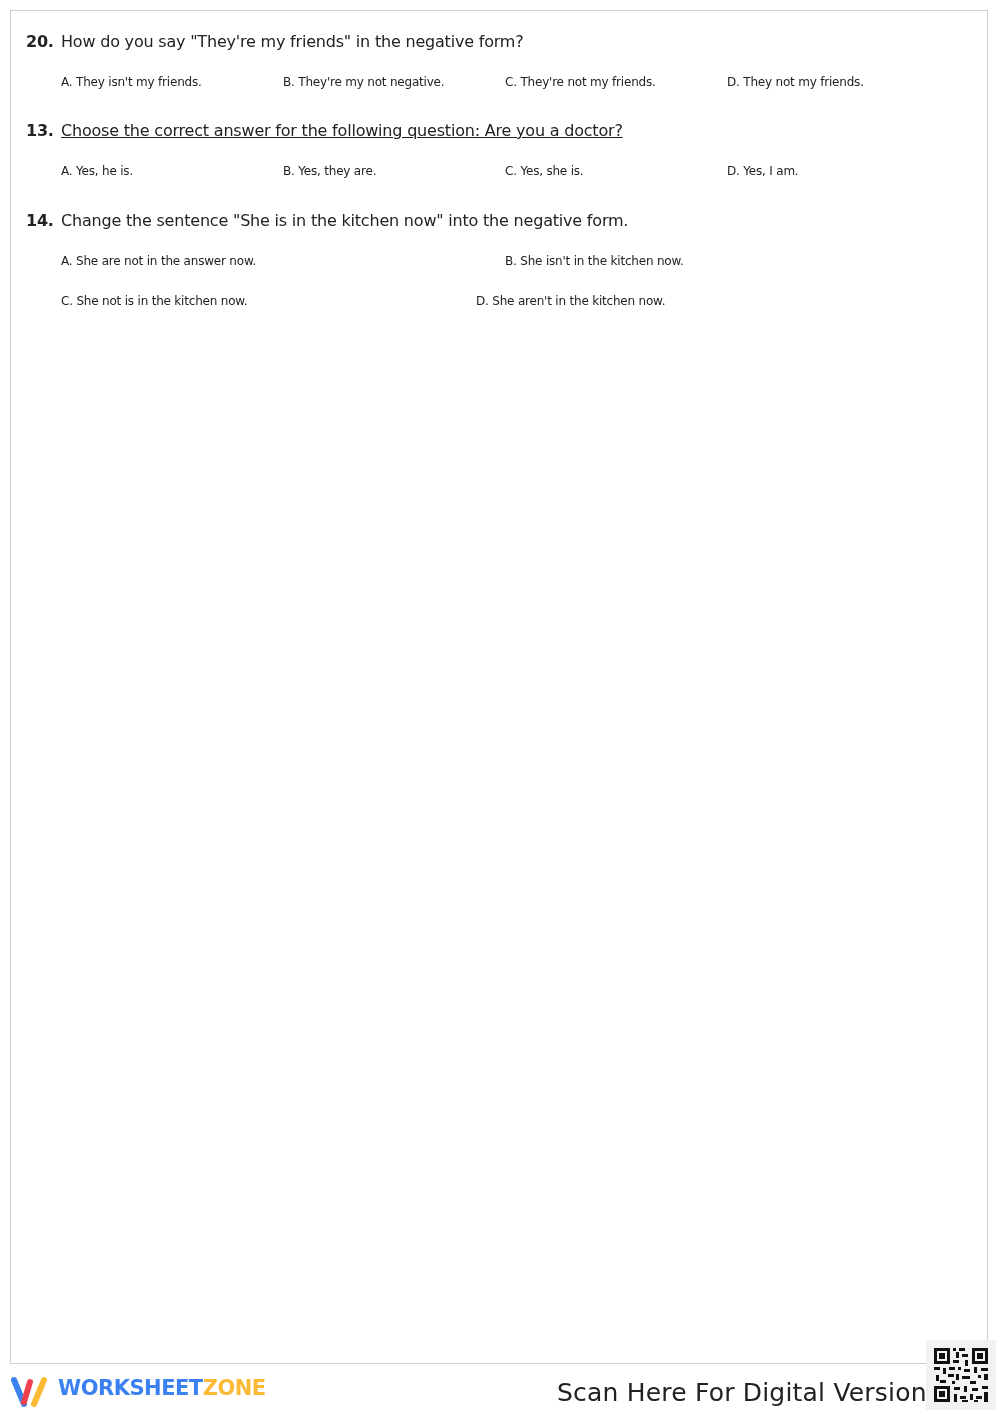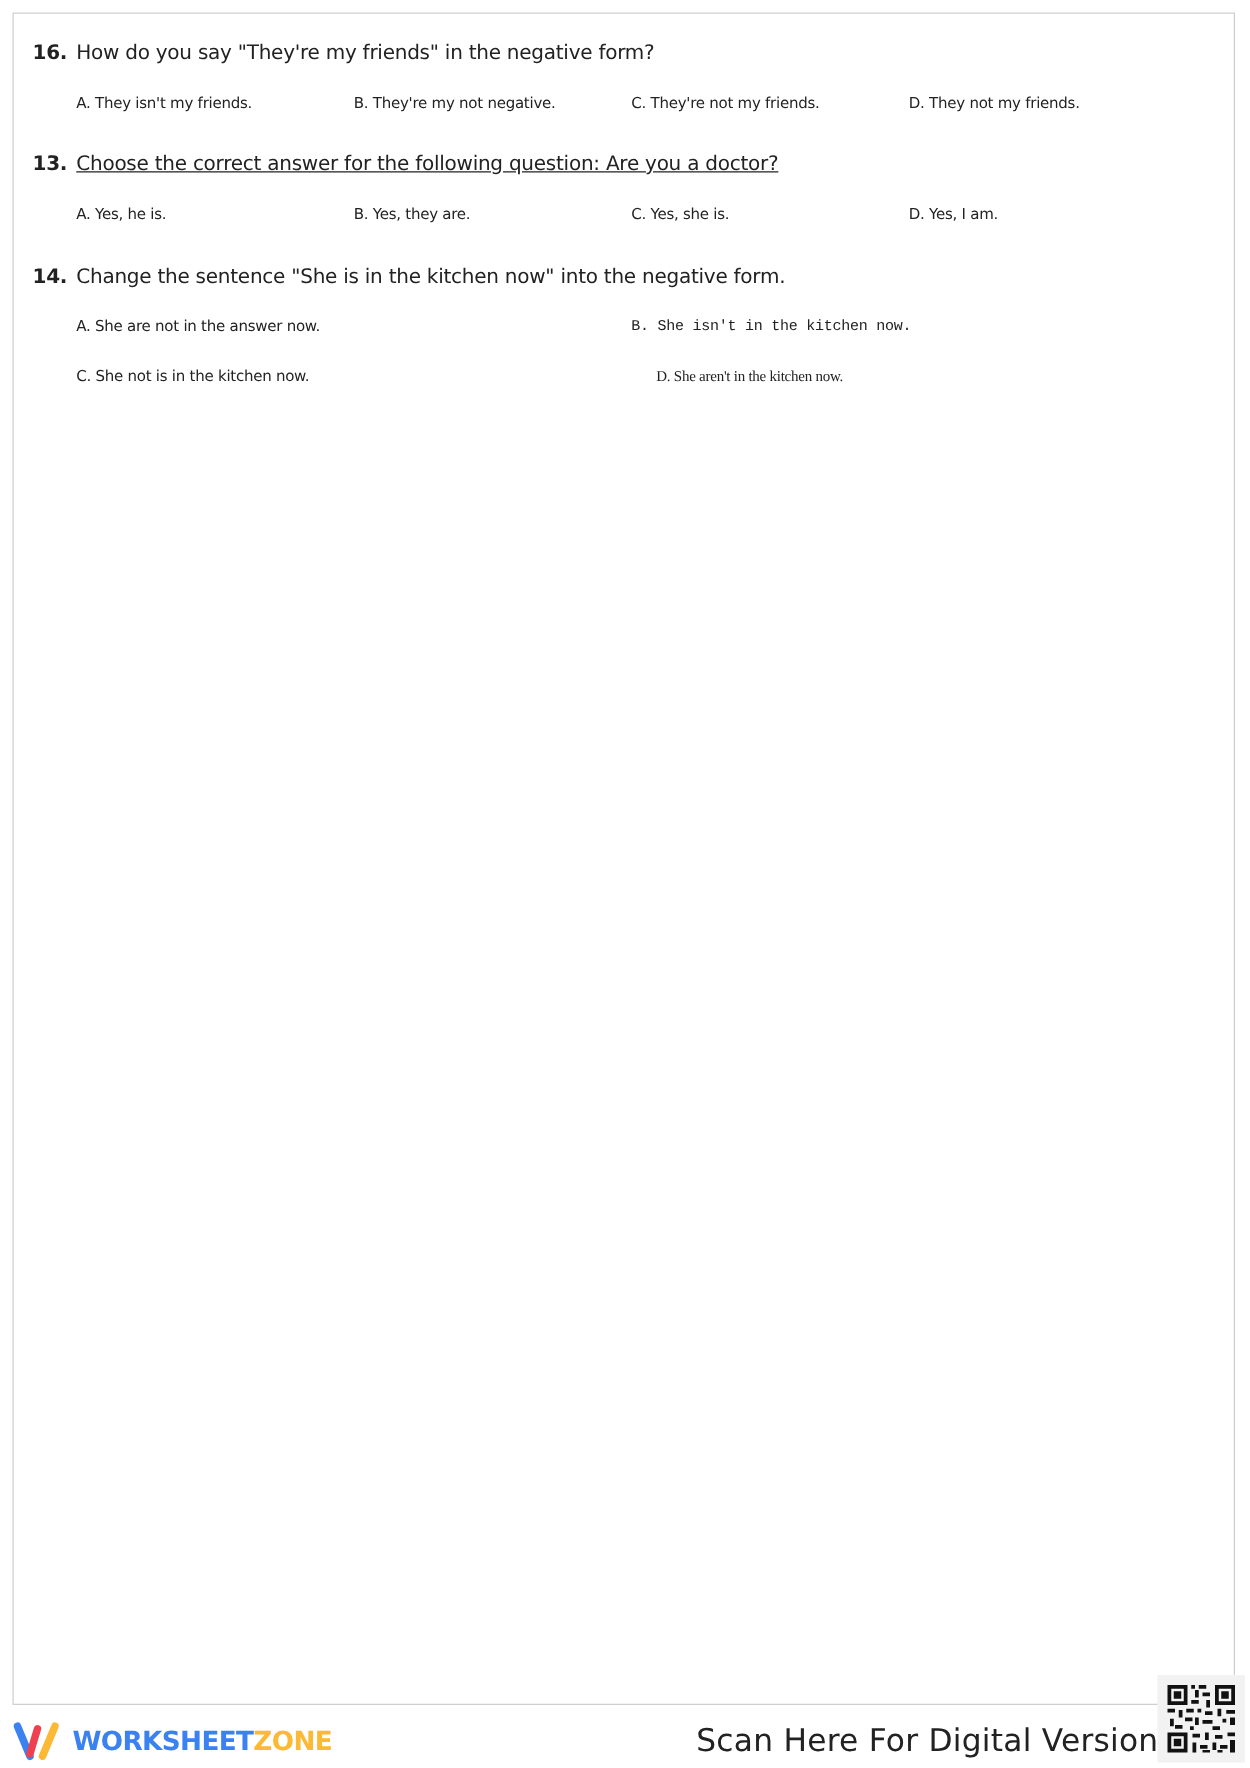--- a/index.html
+++ b/index.html
@@ -3,55 +3,55 @@
   <meta charset="utf-8">
   <style>
     html, body { margin: 0; padding: 0; background: #ffffff; }
     body { width: 1000px; height: 1414px; position: relative; overflow: hidden;
            font-family: "DejaVu Sans", sans-serif; color: #222; }
     .frame { position: absolute; left: 10px; top: 10px; width: 978px; height: 1354px;
              border: 1px solid #cfcfcf; box-sizing: border-box; }
     .q { position: absolute; left: 26px; font-size: 16px; line-height: 20px; white-space: nowrap; letter-spacing: -0.2px; }
     .qnum { font-weight: bold; display: inline-block; width: 35px; }
     .opt { position: absolute; font-size: 12px; line-height: 20px; white-space: nowrap; letter-spacing: -0.2px; }
-    .footer-logo { position: absolute; left: 10px; top: 1376px; height: 34px; display: flex; align-items: center; }
+    .footer-logo { position: absolute; left: 10px; top: 1376px; height: 34px; display: flex; }
     .logo-text { font-family: "DejaVu Sans", sans-serif; font-weight: bold; font-size: 21px; letter-spacing: -0.5px; margin-left: 8px; }
     .logo-w { color: #3b82f0; }
     .logo-z { color: #fbb935; }
     .scan { position: absolute; left: 557px; top: 1378px; font-size: 25px; color: #222; letter-spacing: 0.2px; }
     .qr { position: absolute; left: 926px; top: 1340px; width: 70px; height: 70px; background: #f2f2f2; }
   </style>
 </head>
 <body>
 
 <div class="frame"></div>
 
 <div class="q" style="top:32px;">
-  <span class="qnum">16.</span><span>How do you say "They're my friends" in the negative form?</span>
+  <span class="qnum">20.</span><span>How do you say "They're my friends" in the negative form?</span>
 </div>
 <div class="opt" style="left:61px; top:72px;">A. They isn't my friends.</div>
 <div class="opt" style="left:283px; top:72px;">B. They're my not negative.</div>
 <div class="opt" style="left:505px; top:72px;">C. They're not my friends.</div>
 <div class="opt" style="left:727px; top:72px;">D. They not my friends.</div>
 
 <div class="q" style="top:121px;text-decoration:underline;">
   <span class="qnum">13.</span><span>Choose the correct answer for the following question: Are you a doctor?</span>
 </div>
 <div class="opt" style="left:61px; top:161px;text-align:center;">A. Yes, he is.</div>
 <div class="opt" style="left:283px; top:161px;">B. Yes, they are.</div>
 <div class="opt" style="left:505px; top:161px;">C. Yes, she is.</div>
 <div class="opt" style="left:727px; top:161px;">D. Yes, I am.</div>
 
 <div class="q" style="top:211px;">
   <span class="qnum">14.</span><span>Change the sentence "She is in the kitchen now" into the negative form.</span>
 </div>
 <div class="opt" style="left:61px; top:251px;">A. She are not in the answer now.</div>
-<div class="opt" style="left:505px; top:251px;font-family:Liberation Mono, monospace;">B. She isn't in the kitchen now.</div>
+<div class="opt" style="left:505px; top:251px;">B. She isn't in the kitchen now.</div>
 <div class="opt" style="left:61px; top:291px;">C. She not is in the kitchen now.</div>
-<div class="opt" style="left:525px; top:291px;font-family:Liberation Serif, serif;">D. She aren't in the kitchen now.</div>
+<div class="opt" style="left:476px; top:291px;">D. She aren't in the kitchen now.</div>
 
 <div class="footer-logo">
   <svg width="40" height="32" viewBox="0 0 40 32">
     <line x1="4" y1="4" x2="14" y2="28" stroke="#3b82f0" stroke-width="6" stroke-linecap="round"></line>
     <line x1="20" y1="6" x2="14" y2="26" stroke="#ef4050" stroke-width="6" stroke-linecap="round"></line>
     <line x1="34" y1="4" x2="24" y2="28" stroke="#fbb935" stroke-width="6" stroke-linecap="round"></line>
   </svg>
   <span class="logo-text"><span class="logo-w">WORKSHEET</span><span class="logo-z">ZONE</span></span>
 </div>
 

